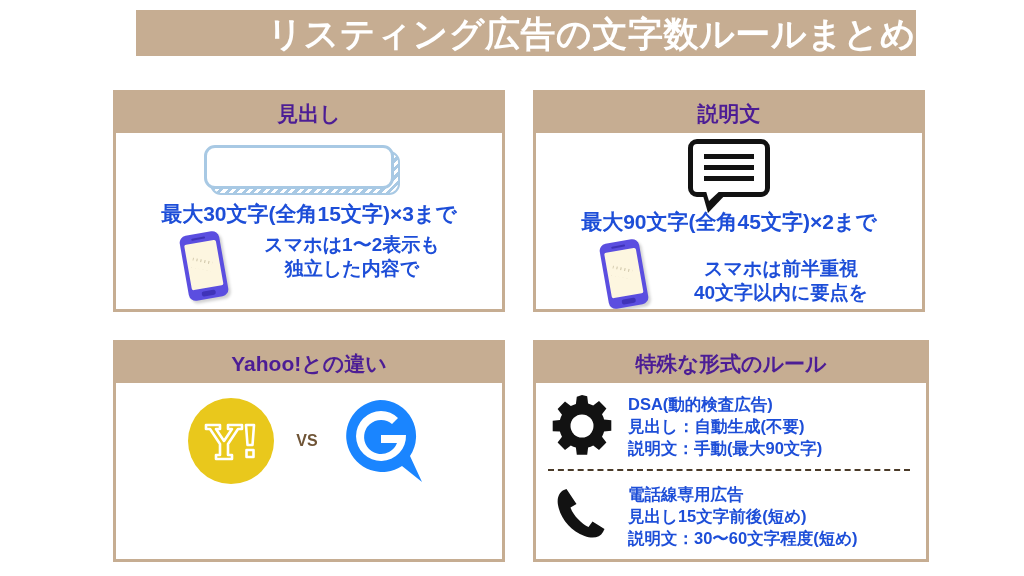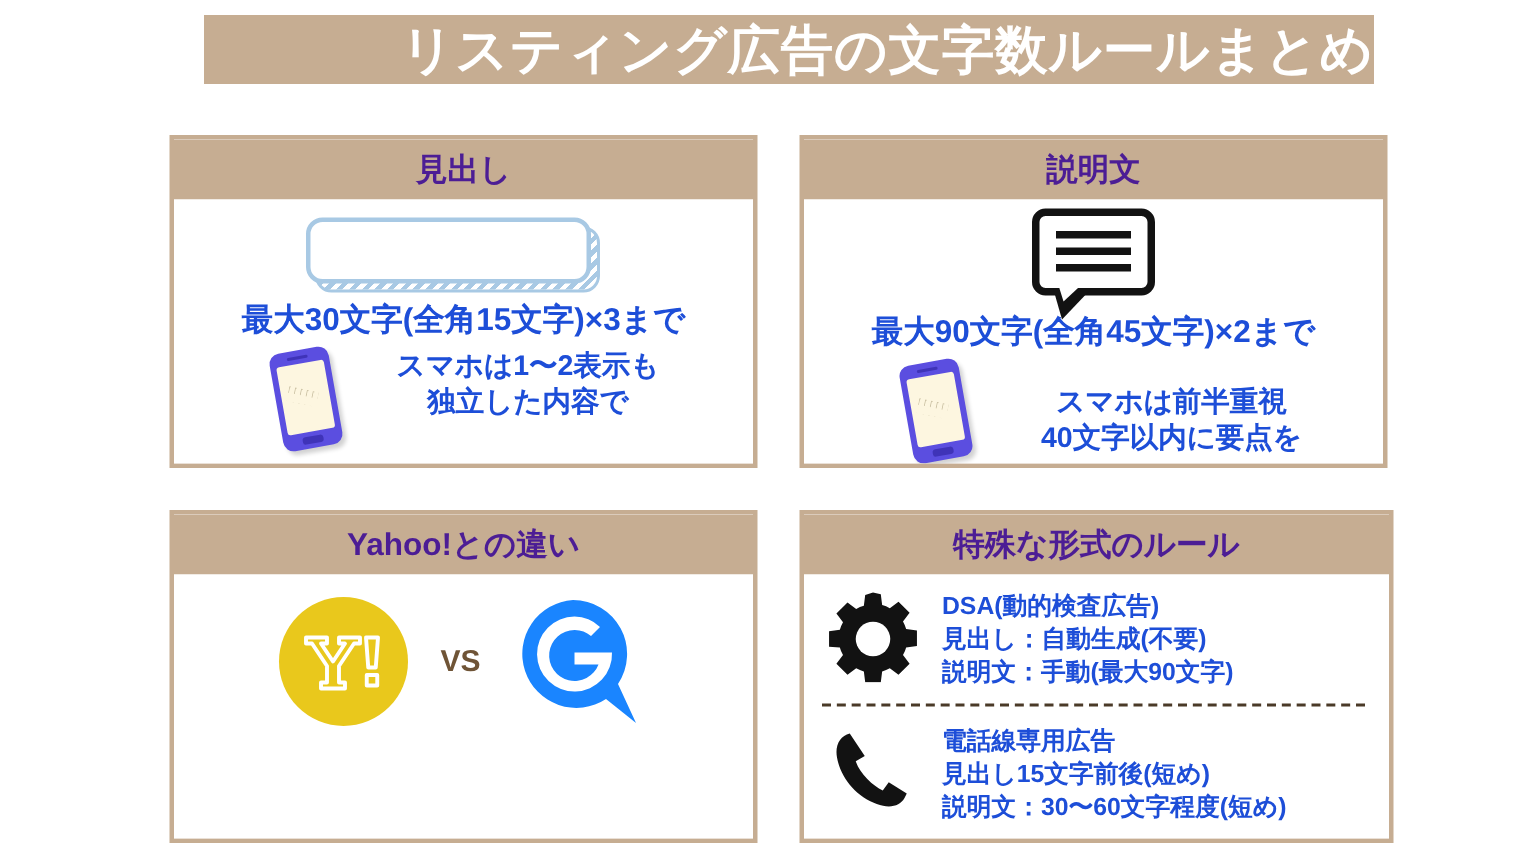--- a/index.html
+++ b/index.html
@@ -245,21 +245,21 @@
     width: 86px;
     height: 86px;
     border-radius: 50%;
     background: #e9c81c;
     display: flex;
     align-items: center;
     justify-content: center;
   }
   .yahoo-logo svg { display: block; }
   .vs-text {
-    font-size: 20px;
+    font-size: 16px;
     font-weight: bold;
     color: #6f5436;
     line-height: 1;
   }
   .google-logo {
     width: 90px;
     height: 90px;
     position: relative;
   }
   .google-logo svg { display: block; }

